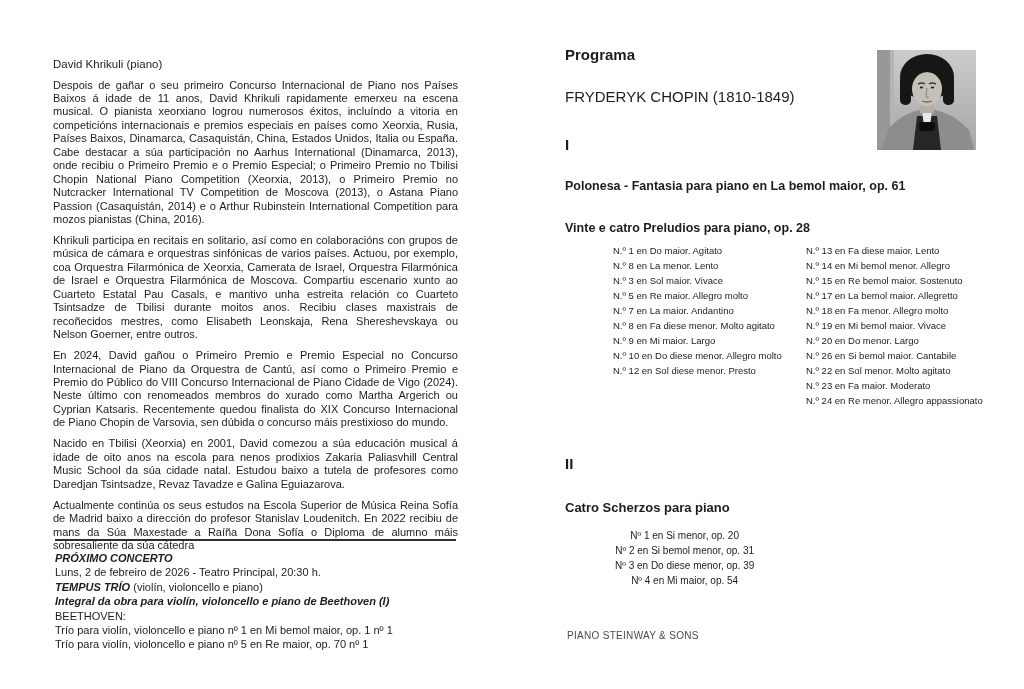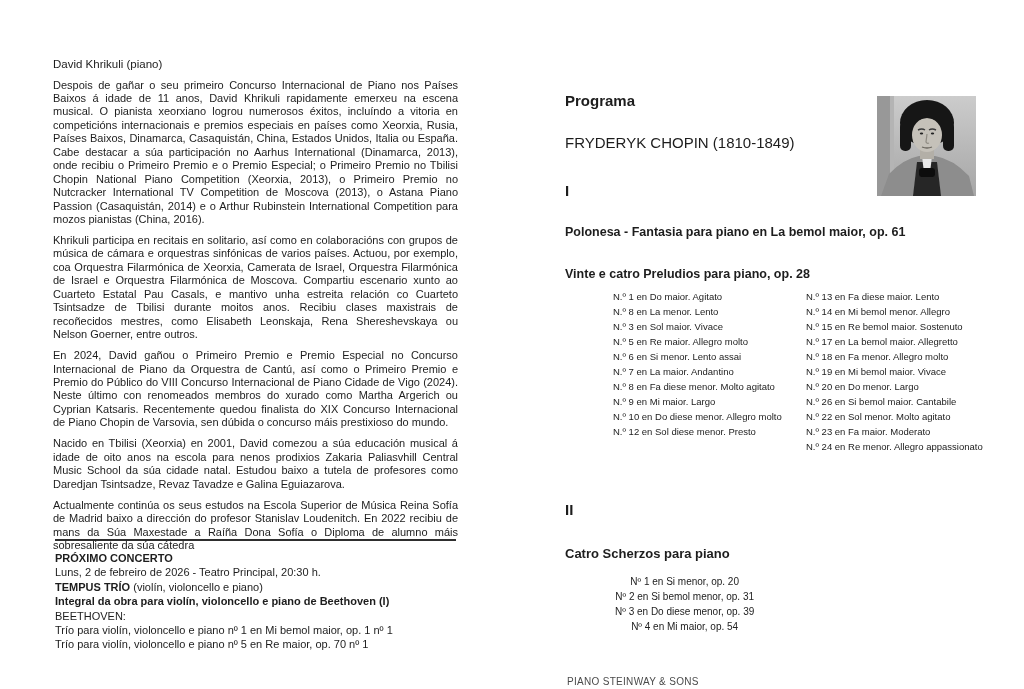--- a/index.html
+++ b/index.html
@@ -23,23 +23,23 @@
     margin:0 0 7.5px 0;
   }
   .divider {
     position:absolute; left:55px; top:539px; width:401px;
     border:none; border-top:2px solid #2e2e2e; margin:0;
   }
   .next-concert {
     position:absolute; left:55px; top:551px; width:410px;
     font-size:11px; line-height:14.4px;
   }
-  .next-concert .bold { font-weight:bold; }
+  .next-concert .bold { font-weight:bold;font-style:italic; }
   
-  .abs { position:absolute;margin-top:46px; }
+  .abs { position:absolute; }
   .programa      { left:565px; top:46px;  font-size:15px; font-weight:bold; }
   .composer-name { left:565px; top:88px;  font-size:15px; font-weight:normal; }
   .portrait      { left:877px; top:50px;  width:99px; height:100px; }
   .numeral-1     { left:565px; top:136px; font-size:15px; font-weight:bold; }
   .work-polonesa { left:565px; top:179px; font-size:12.5px; font-weight:bold; }
   .work-preludes { left:565px; top:221px; font-size:12.5px; font-weight:bold; }
   .preludes-grid { left:613px; top:243px; display:flex; }
   .preludes-col  { width:193px; }
   .pl-item       { font-size:9.5px; line-height:15px; white-space:nowrap; color:#222; }
   .numeral-2     { left:565px; top:455px; font-size:15px; font-weight:bold; }
@@ -117,21 +117,20 @@
 <div class="abs numeral-1">I</div>
 <div class="abs work-polonesa">Polonesa - Fantasia para piano en La bemol maior, op. 61</div>
 <div class="abs work-preludes">Vinte e catro Preludios para piano, op. 28</div>
 
 <div class="abs preludes-grid">
   <div class="preludes-col">
     <div class="pl-item">N.º 1 en Do maior. Agitato</div>
     <div class="pl-item">N.º 8 en La menor. Lento</div>
     <div class="pl-item">N.º 3 en Sol maior. Vivace</div>
     <div class="pl-item">N.º 5 en Re maior. Allegro molto</div>
-    <div class="pl-item">N.º 6 en Si menor. Lento assai</div>
     <div class="pl-item">N.º 7 en La maior. Andantino</div>
     <div class="pl-item">N.º 8 en Fa diese menor. Molto agitato</div>
     <div class="pl-item">N.º 9 en Mi maior. Largo</div>
     <div class="pl-item">N.º 10 en Do diese menor. Allegro molto</div>
     <div class="pl-item">N.º 12 en Sol diese menor. Presto</div>
   </div>
   <div class="preludes-col">
     <div class="pl-item">N.º 13 en Fa diese maior. Lento</div>
     <div class="pl-item">N.º 14 en Mi bemol menor. Allegro</div>
     <div class="pl-item">N.º 15 en Re bemol maior. Sostenuto</div>

